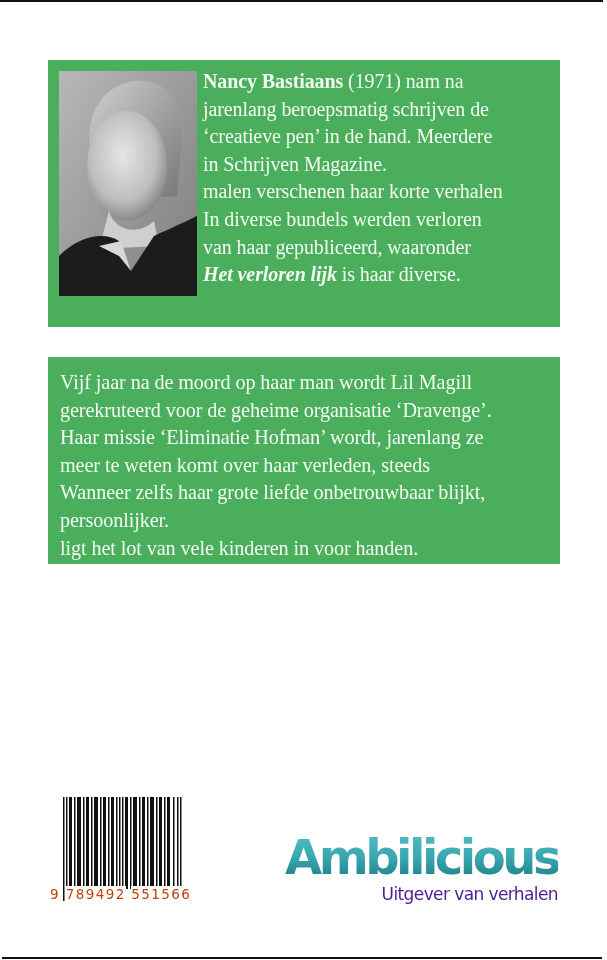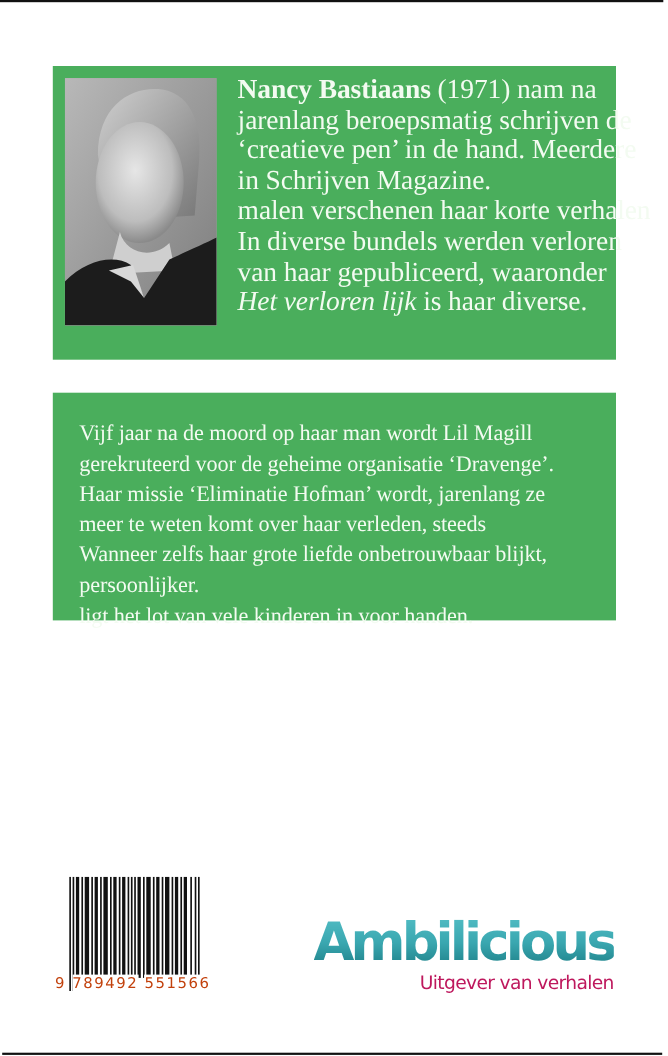--- a/index.html
+++ b/index.html
@@ -15,33 +15,33 @@
   #bio-box { left: 48px; top: 60px; width: 512px; height: 267px; }
   #blurb-box { left: 48px; top: 357px; width: 512px; height: 207px; }
 
   .photo {
     position: absolute; left: 11px; top: 11px; width: 138px; height: 225px;
     background: #9a9a9a; overflow: hidden;
   }
   .photo svg { display: block; width: 100%; height: 100%; }
 
   .bio-text {
-    position: absolute; left: 168px; top: 8px; width: 350px;
+    position: absolute; left: 155px; top: 8px; width: 350px;
     font-family: "Liberation Serif", serif;
-    font-size: 25px; line-height: 27.6px; letter-spacing: -0.1px;
+    font-size: 20px; line-height: 27.6px; letter-spacing: -0.1px;
     margin: 0;
   }
   .bio-text .name { font-weight: bold; }
-  .bio-text .title { font-style: italic; }
+  .bio-text .title { font-style: italic; font-weight: bold; }
 
   .blurb-text {
     position: absolute; left: 12px; top: 12px; width: 500px;
     font-family: "Liberation Serif", serif;
     font-size: 20.2px; line-height: 27.6px; letter-spacing: -0.1px;
-    margin: 12px;
+    margin: 0;
   }
   .line { display: block; white-space: nowrap; }
 
   .barcode {
     position: absolute; left: 50px; top: 797px; width: 145px; height: 110px;
   }
   .barcode svg { display: block; }
   .isbn {
     position: absolute; left: 50px; top: 886px; width: 145px;
     font-family: "DejaVu Sans", sans-serif; font-size: 13.5px; color: #c2410c;
@@ -56,21 +56,21 @@
     position: absolute; right: 4px; top: 0px;
     font-family: "DejaVu Sans", sans-serif; font-weight: bold;
     font-size: 48px; line-height: 70px; letter-spacing: -3.5px;
     background: linear-gradient(180deg, #5cc6cd 0%, #3aa7b0 50%, #0f6d74 100%);
     -webkit-background-clip: text; background-clip: text; color: transparent;
     white-space: nowrap;
   }
   .logo-tag {
     position: absolute; right: 4px; top: 62px;
     font-family: "DejaVu Sans", sans-serif; font-weight: normal;
-    font-size: 17px; line-height: 20px; color: #be185d; letter-spacing: -0.6px;
+    font-size: 17px; line-height: 20px; color: #4c1d95; letter-spacing: -0.6px;
     white-space: nowrap;
   }
 </style>
 </head>
 <body>
 
 <div class="rule-top"></div>
 
 <section id="bio-box" class="green-box">
   <div class="photo">

